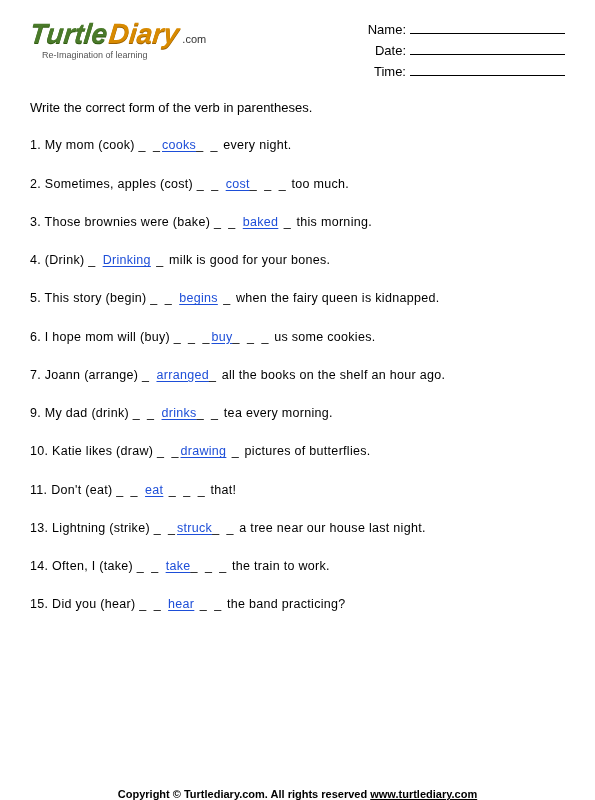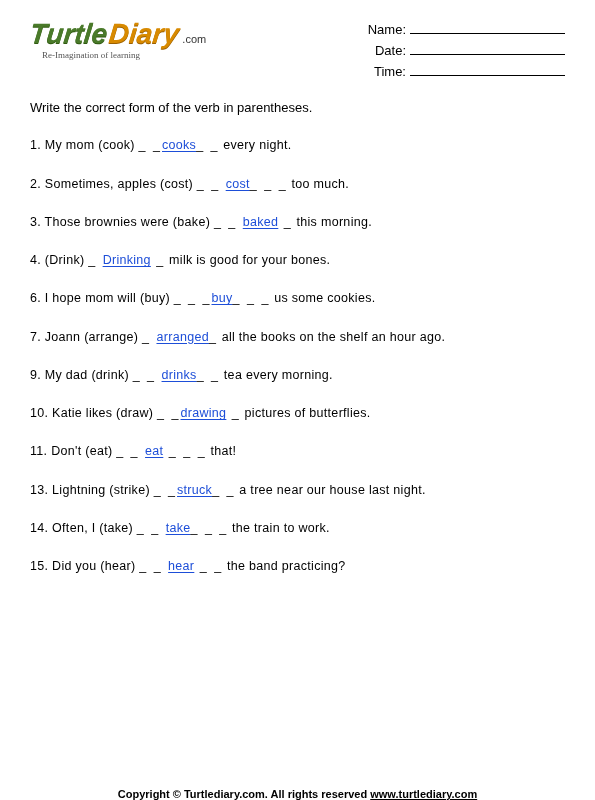--- a/index.html
+++ b/index.html
@@ -45,21 +45,20 @@
   .logo-com {
     font-size: 11px;
     color: #333;
     margin-left: 3px;
   }
   .tagline {
     font-size: 9px;
     color: #555;
     margin-left: 12px;
     margin-top: 2px;
-    font-family: Liberation Serif, serif;
   }
   .info-fields { text-align: right; font-size: 13px; line-height: 1.6; }
   .info-fields .line { white-space: nowrap; }
   .info-fields .blank {
     display: inline-block;
     border-bottom: 1px solid #000;
     width: 155px;
     height: 13px;
     vertical-align: baseline;
     margin-left: 4px;
@@ -108,20 +107,21 @@
   </div>
 </div>
 
 <div class="instruction">Write the correct form of the verb in parentheses.</div>
 
 <div class="questions" id="questions-container">
     <div class="q"><span>1.</span> <span>My mom (cook) </span><span class="dash">_ _</span><span class="answer">cooks</span><span class="dash">_ _</span><span> every night.</span></div>
     <div class="q"><span>2.</span> <span>Sometimes, apples (cost) </span><span class="dash">_ _ </span><span class="answer">cost</span><span class="dash">_ _ _</span><span> too much.</span></div>
     <div class="q"><span>3.</span> <span>Those brownies were (bake) </span><span class="dash">_ _ </span><span class="answer">baked</span><span class="dash"> _</span><span> this morning.</span></div>
     <div class="q"><span>4.</span> <span>(Drink) </span><span class="dash">_ </span><span class="answer">Drinking</span><span class="dash"> _</span><span> milk is good for your bones.</span></div>
+    <div class="q"><span>5.</span> <span>This story (begin) </span><span class="dash">_ _ </span><span class="answer">begins</span><span class="dash"> _</span><span> when the fairy queen is kidnapped.</span></div>
     <div class="q"><span>6.</span> <span>I hope mom will (buy) </span><span class="dash">_ _ _</span><span class="answer">buy</span><span class="dash">_ _ _</span><span> us some cookies.</span></div>
     <div class="q"><span>7.</span> <span>Joann (arrange) </span><span class="dash">_ </span><span class="answer">arranged</span><span class="dash">_</span><span> all the books on the shelf an hour ago.</span></div>
     <div class="q"><span>9.</span> <span>My dad (drink) </span><span class="dash">_ _ </span><span class="answer">drinks</span><span class="dash">_ _</span><span> tea every morning.</span></div>
     <div class="q"><span>10.</span> <span>Katie likes (draw) </span><span class="dash">_ _</span><span class="answer">drawing</span><span class="dash"> _</span><span> pictures of butterflies.</span></div>
     <div class="q"><span>11.</span> <span>Don't (eat) </span><span class="dash">_ _ </span><span class="answer">eat</span><span class="dash"> _ _ _</span><span> that!</span></div>
     <div class="q"><span>13.</span> <span>Lightning (strike) </span><span class="dash">_ _</span><span class="answer">struck</span><span class="dash">_ _</span><span> a tree near our house last night.</span></div>
     <div class="q"><span>14.</span> <span>Often, I (take) </span><span class="dash">_ _ </span><span class="answer">take</span><span class="dash">_ _ _</span><span> the train to work.</span></div>
     <div class="q"><span>15.</span> <span>Did you (hear) </span><span class="dash">_ _ </span><span class="answer">hear</span><span class="dash"> _ _</span><span> the band practicing?</span></div>
   </div>
 

